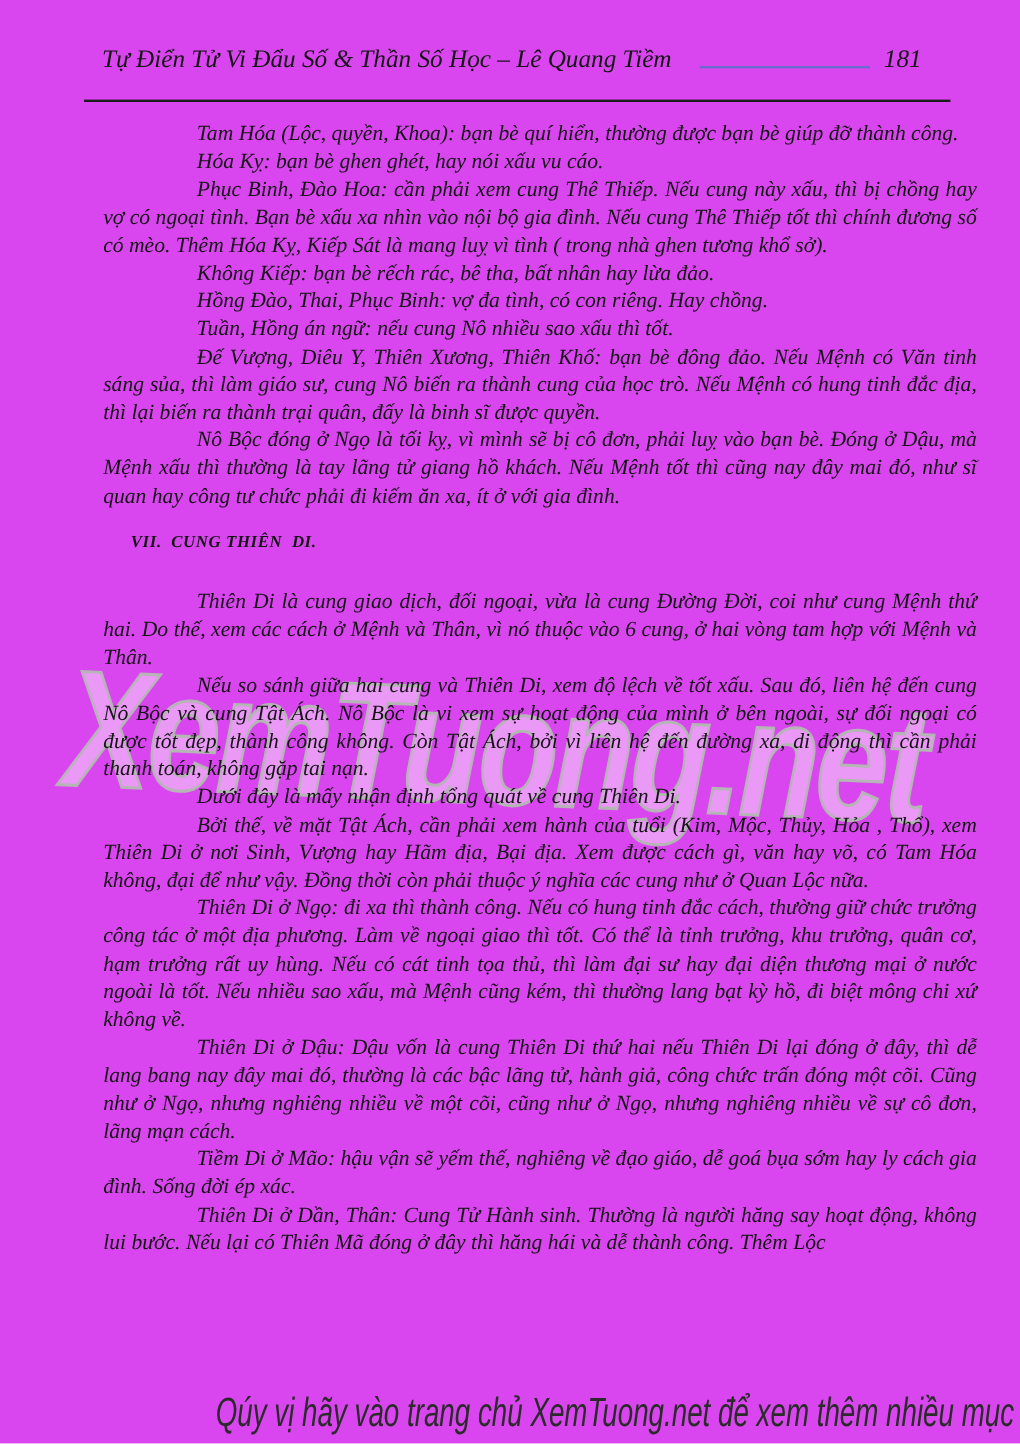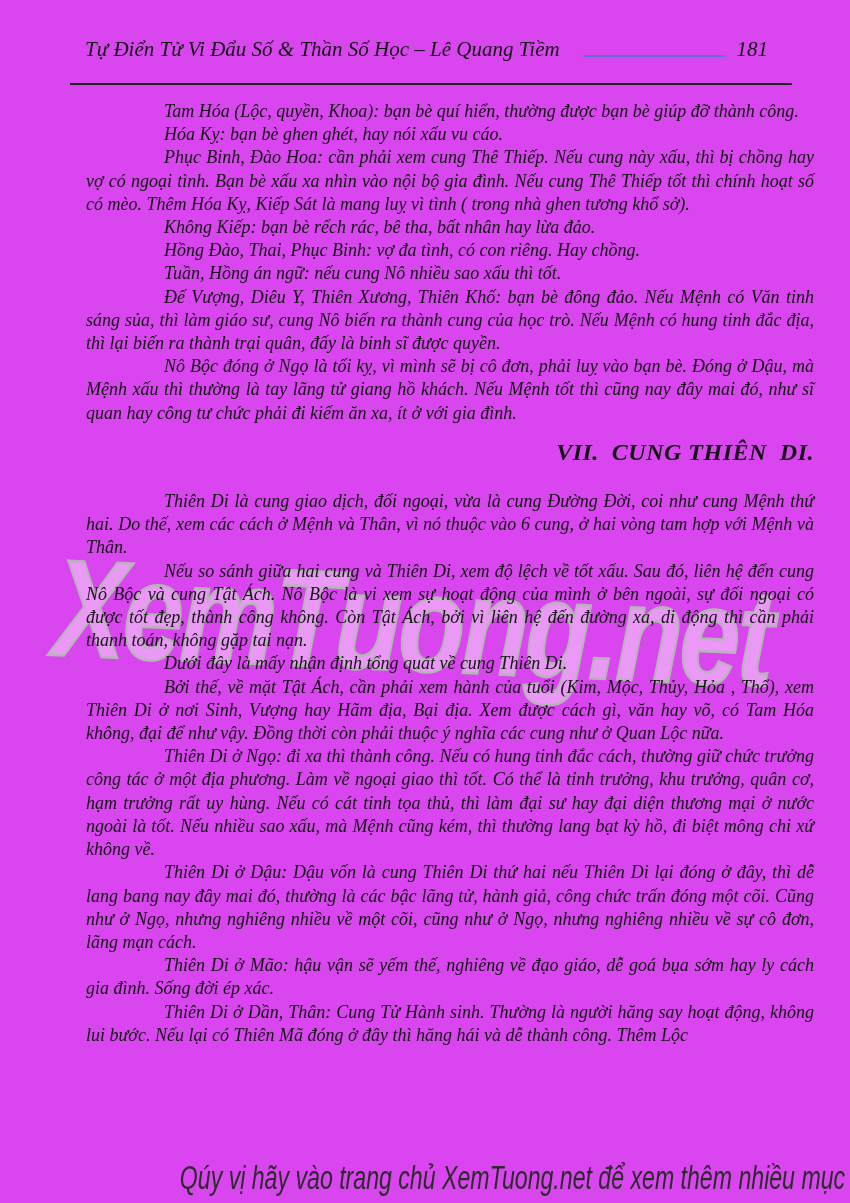--- a/index.html
+++ b/index.html
@@ -80,26 +80,26 @@
     font-size: 18px;
     line-height: 23.2px;
     text-align: justify;
     margin-left: 24px;
   }
   .para {
     margin: 0;
     text-indent: 78px;
   }
   .section-heading {
-    font-size: 24px;
+    font-size: 14px;
     font-weight: bold;
     letter-spacing: 0.5px;
     margin: 16px 0 26px 23px;
     white-space: pre-wrap;
-    text-align: right;
+    text-align: left;
   }
   
   .page-footer {
     position: absolute;
     bottom: 6px;
     left: 0;
     width: 850px;
     text-align: center;
     font-family: "Liberation Sans", sans-serif;
     font-size: 34px;
@@ -128,38 +128,38 @@
 
   <div class="header-divider"></div>
 
   <div class="watermark">XemTuong.net</div>
 
   <main class="page-body">
 
     <div>
         <p class="para">Tam Hóa (Lộc, quyền, Khoa): bạn bè quí hiển, thường được bạn bè giúp đỡ thành công.</p>
         <p class="para">Hóa Kỵ: bạn bè ghen ghét, hay nói xấu vu cáo.</p>
-        <p class="para">Phục Binh, Đào Hoa:  cần phải xem cung Thê Thiếp. Nếu cung này xấu, thì bị chồng hay vợ có ngoại tình. Bạn bè xấu xa nhìn vào nội bộ gia đình. Nếu cung Thê Thiếp tốt thì chính hoạt số có mèo. Thêm Hóa Kỵ, Kiếp Sát là mang luỵ vì tình ( trong nhà ghen tương khổ sở).</p>
+        <p class="para">Phục Binh, Đào Hoa:  cần phải xem cung Thê Thiếp. Nếu cung này xấu, thì bị chồng hay vợ có ngoại tình. Bạn bè xấu xa nhìn vào nội bộ gia đình. Nếu cung Thê Thiếp tốt thì chính đương số có mèo. Thêm Hóa Kỵ, Kiếp Sát là mang luỵ vì tình ( trong nhà ghen tương khổ sở).</p>
         <p class="para">Không Kiếp: bạn bè rếch rác, bê tha, bất nhân hay lừa đảo.</p>
         <p class="para">Hồng Đào, Thai, Phục Binh: vợ đa tình, có con riêng. Hay chồng.</p>
         <p class="para">Tuần, Hồng án ngữ: nếu cung Nô nhiều sao xấu thì tốt.</p>
         <p class="para">Đế Vượng, Diêu Y, Thiên Xương, Thiên Khố: bạn bè đông đảo. Nếu Mệnh có Văn tinh sáng sủa, thì làm giáo sư, cung Nô biến ra thành cung của học trò. Nếu Mệnh có hung tinh đắc địa, thì lại biến ra thành trại quân, đấy là binh sĩ được quyền.</p>
         <p class="para">Nô Bộc đóng ở Ngọ là tối kỵ, vì mình sẽ bị cô đơn, phải luỵ vào bạn bè. Đóng ở Dậu, mà Mệnh xấu thì thường là tay lãng tử giang hồ khách. Nếu Mệnh tốt thì cũng nay đây mai đó, như sĩ quan hay công tư chức phải đi kiếm ăn xa, ít ở với gia đình.</p>
       </div>
 
     <h2 class="section-heading">VII.  CUNG THIÊN  DI.</h2>
 
     <div>
         <p class="para">Thiên Di là cung giao dịch, đối ngoại, vừa là cung Đường Đời, coi như cung Mệnh thứ hai. Do thế, xem các cách ở Mệnh và Thân, vì nó thuộc vào 6 cung, ở hai vòng tam hợp với Mệnh và Thân.</p>
         <p class="para">Nếu so sánh giữa hai cung và Thiên Di, xem độ lệch về tốt xấu. Sau đó, liên hệ đến cung Nô Bộc và cung Tật Ách. Nô Bộc là vi xem sự hoạt động của mình ở bên ngoài, sự đối ngoại có được tốt đẹp, thành công không. Còn Tật Ách, bởi vì liên hệ đến đường xa, di động thì cần phải thanh toán, không gặp tai nạn.</p>
         <p class="para">Dưới đây là mấy nhận định tổng quát về cung Thiên Di.</p>
         <p class="para">Bởi thế, về mặt Tật Ách, cần phải xem hành của tuổi (Kim, Mộc, Thủy, Hỏa , Thổ), xem Thiên Di ở nơi Sinh, Vượng hay Hãm địa, Bại địa. Xem được cách gì, văn hay võ, có Tam Hóa không,  đại để như vậy. Đồng thời còn phải thuộc ý nghĩa các cung như ở Quan Lộc nữa.</p>
         <p class="para">Thiên Di ở Ngọ: đi xa thì thành công. Nếu có hung tinh đắc cách, thường giữ chức trưởng công tác ở một địa phương. Làm về ngoại giao thì tốt. Có thể là tỉnh trưởng, khu trưởng, quân cơ, hạm trưởng rất uy hùng. Nếu có cát tinh tọa thủ, thì làm đại sư hay đại diện thương mại ở nước ngoài là tốt. Nếu nhiều sao xấu, mà Mệnh cũng kém, thì thường lang bạt kỳ hồ, đi biệt mông chi xứ không về.</p>
         <p class="para">Thiên Di ở Dậu: Dậu vốn là cung Thiên Di thứ hai nếu Thiên Di lại đóng ở đây, thì dễ lang bang nay đây mai đó, thường là các bậc lãng tử, hành giả, công chức trấn đóng một cõi. Cũng như ở Ngọ, nhưng nghiêng nhiều về một cõi, cũng như ở Ngọ, nhưng nghiêng nhiều về sự cô đơn, lãng mạn cách.</p>
-        <p class="para">Thiên Di ở Mão: hậu vận sẽ yếm thế, nghiêng về đạo giáo, dễ goá bụa sớm hay ly cách gia đình. Sống đời ép xác.</p>
+        <p class="para">Tiềm Di ở Mão: hậu vận sẽ yếm thế, nghiêng về đạo giáo, dễ goá bụa sớm hay ly cách gia đình. Sống đời ép xác.</p>
         <p class="para">Thiên Di ở Dần, Thân: Cung Tử Hành sinh. Thường là người hăng say hoạt động, không lui bước. Nếu lại có Thiên Mã đóng ở đây thì hăng hái và dễ thành công. Thêm Lộc</p>
       </div>
 
   </main>
 
   <footer class="page-footer">
     <span class="footer-inner">Qúy vị hãy vào trang chủ XemTuong.net để xem thêm nhiều mục hay khác</span>
   </footer>
 
 </div>

